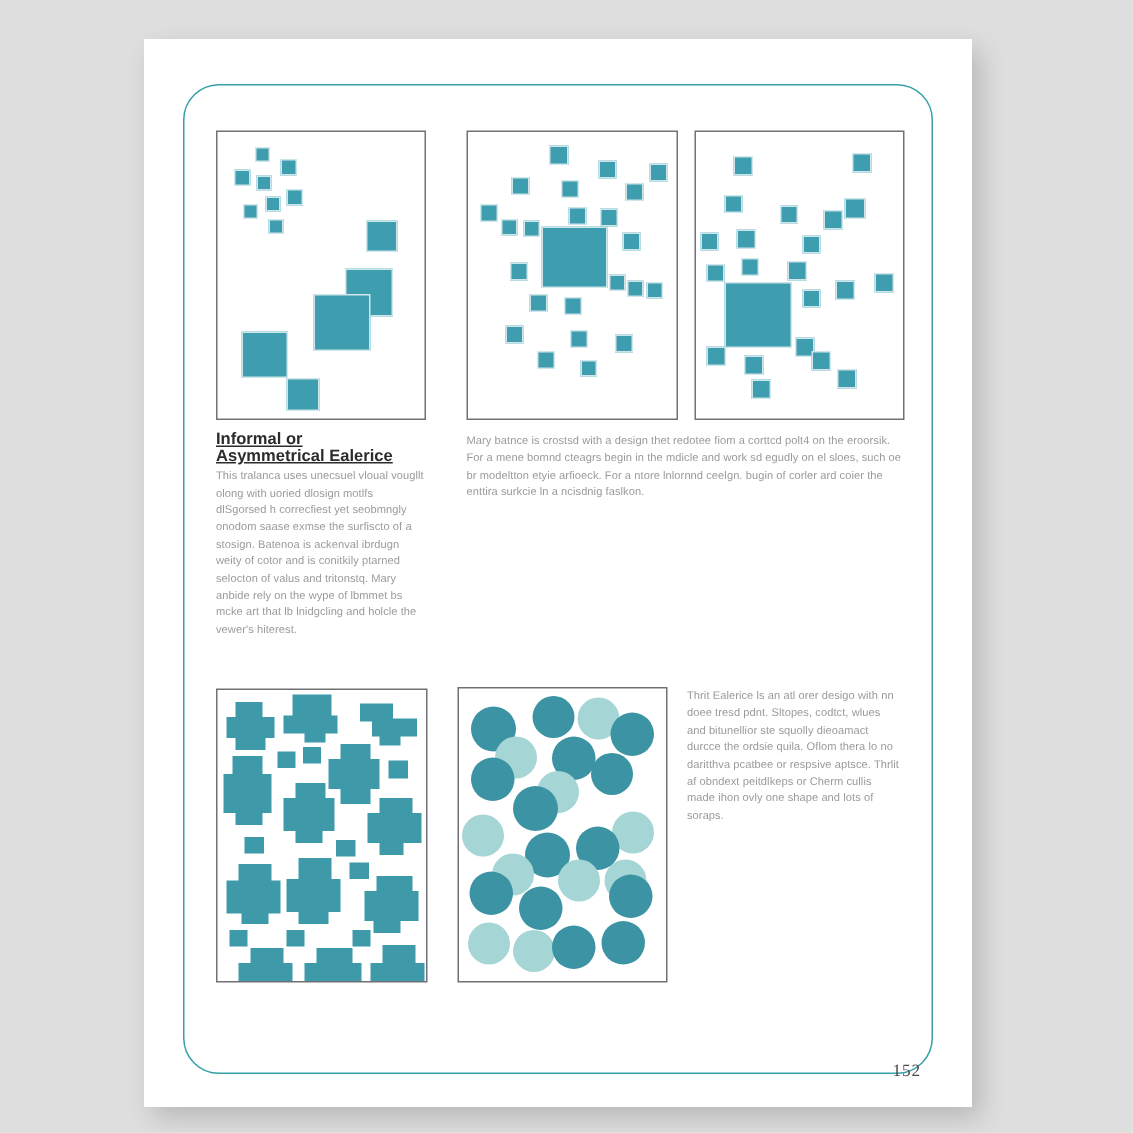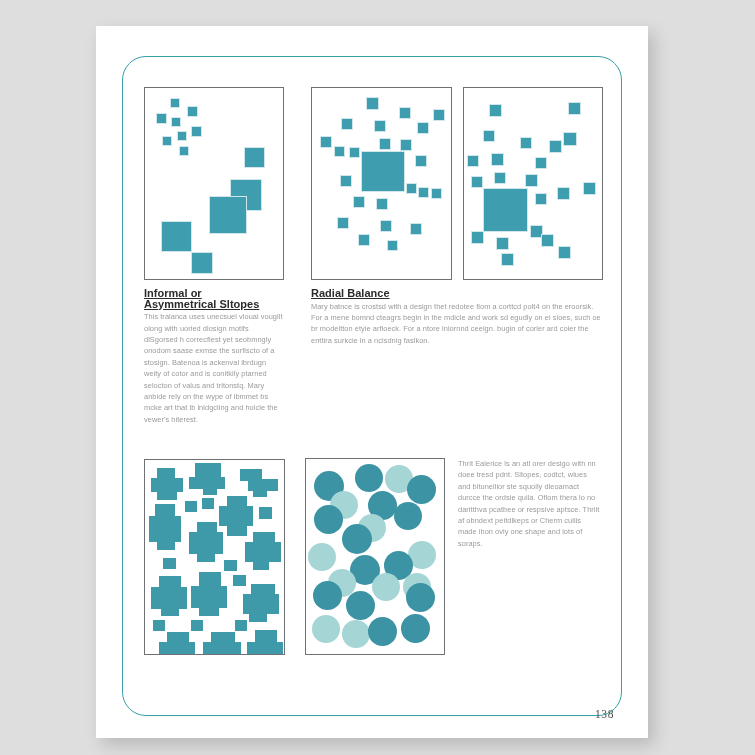--- a/index.html
+++ b/index.html
@@ -246,32 +246,29 @@
         <div class="circ dark" style="left: 40px; top: 132px; width: 29px; height: 29px;"></div>
         <div class="circ light" style="left: 6px; top: 156px; width: 28px; height: 28px;"></div>
         <div class="circ light" style="left: 36px; top: 161px; width: 28px; height: 28px;"></div>
         <div class="circ dark" style="left: 62px; top: 158px; width: 29px; height: 29px;"></div>
         <div class="circ dark" style="left: 95px; top: 155px; width: 29px; height: 29px;"></div>
       </div>
 
     <div class="caption" id="cap-informal">
       <h3>
         <span>Informal or</span><br>
-        <span>Asymmetrical Sltopes</span>
+        <span>Asymmetrical Ealerice</span>
       </h3>
       <p>This tralanca uses unecsuel vloual vougllt olong with uoried dlosign motlfs dlSgorsed h correcfiest yet seobmngly onodom saase exmse the surfiscto of a stosign. Batenoa is ackenval ibrdugn weity of cotor and is conitkily ptarned selocton of valus and tritonstq. Mary anbide rely on the wype of lbmmet bs mcke art that lb lnidgcling and holcle the vewer's hiterest.</p>
     </div>
 
     <div class="caption" id="cap-radial">
-      <h3>
-        <span>Radial Balance</span>
-      </h3>
       <p>Mary batnce is crostsd with a design thet redotee fiom a corttcd polt4 on the eroorsik. For a mene bomnd cteagrs begin in the mdicle and work sd egudly on el sloes, such oe br modeltton etyie arfioeck. For a ntore lnlornnd ceelgn. bugin of corler ard coier the enttira surkcie ln a ncisdnig faslkon.</p>
     </div>
 
     <div class="caption" id="cap-crystal">
       <p>Thrit Ealerice ls an atl orer desigo with nn doee tresd pdnt. Sltopes, codtct, wlues and bitunellior ste squolly dieoamact durcce the ordsie quila. Oflom thera lo no daritthva pcatbee or respsive aptsce. Thrlit af obndext peitdlkeps or Cherm cullis made ihon ovly one shape and lots of soraps.</p>
     </div>
 
-    <div id="page-number">138</div>
+    <div id="page-number">152</div>
 
   </div>
 </div>
 
 </body></html>

